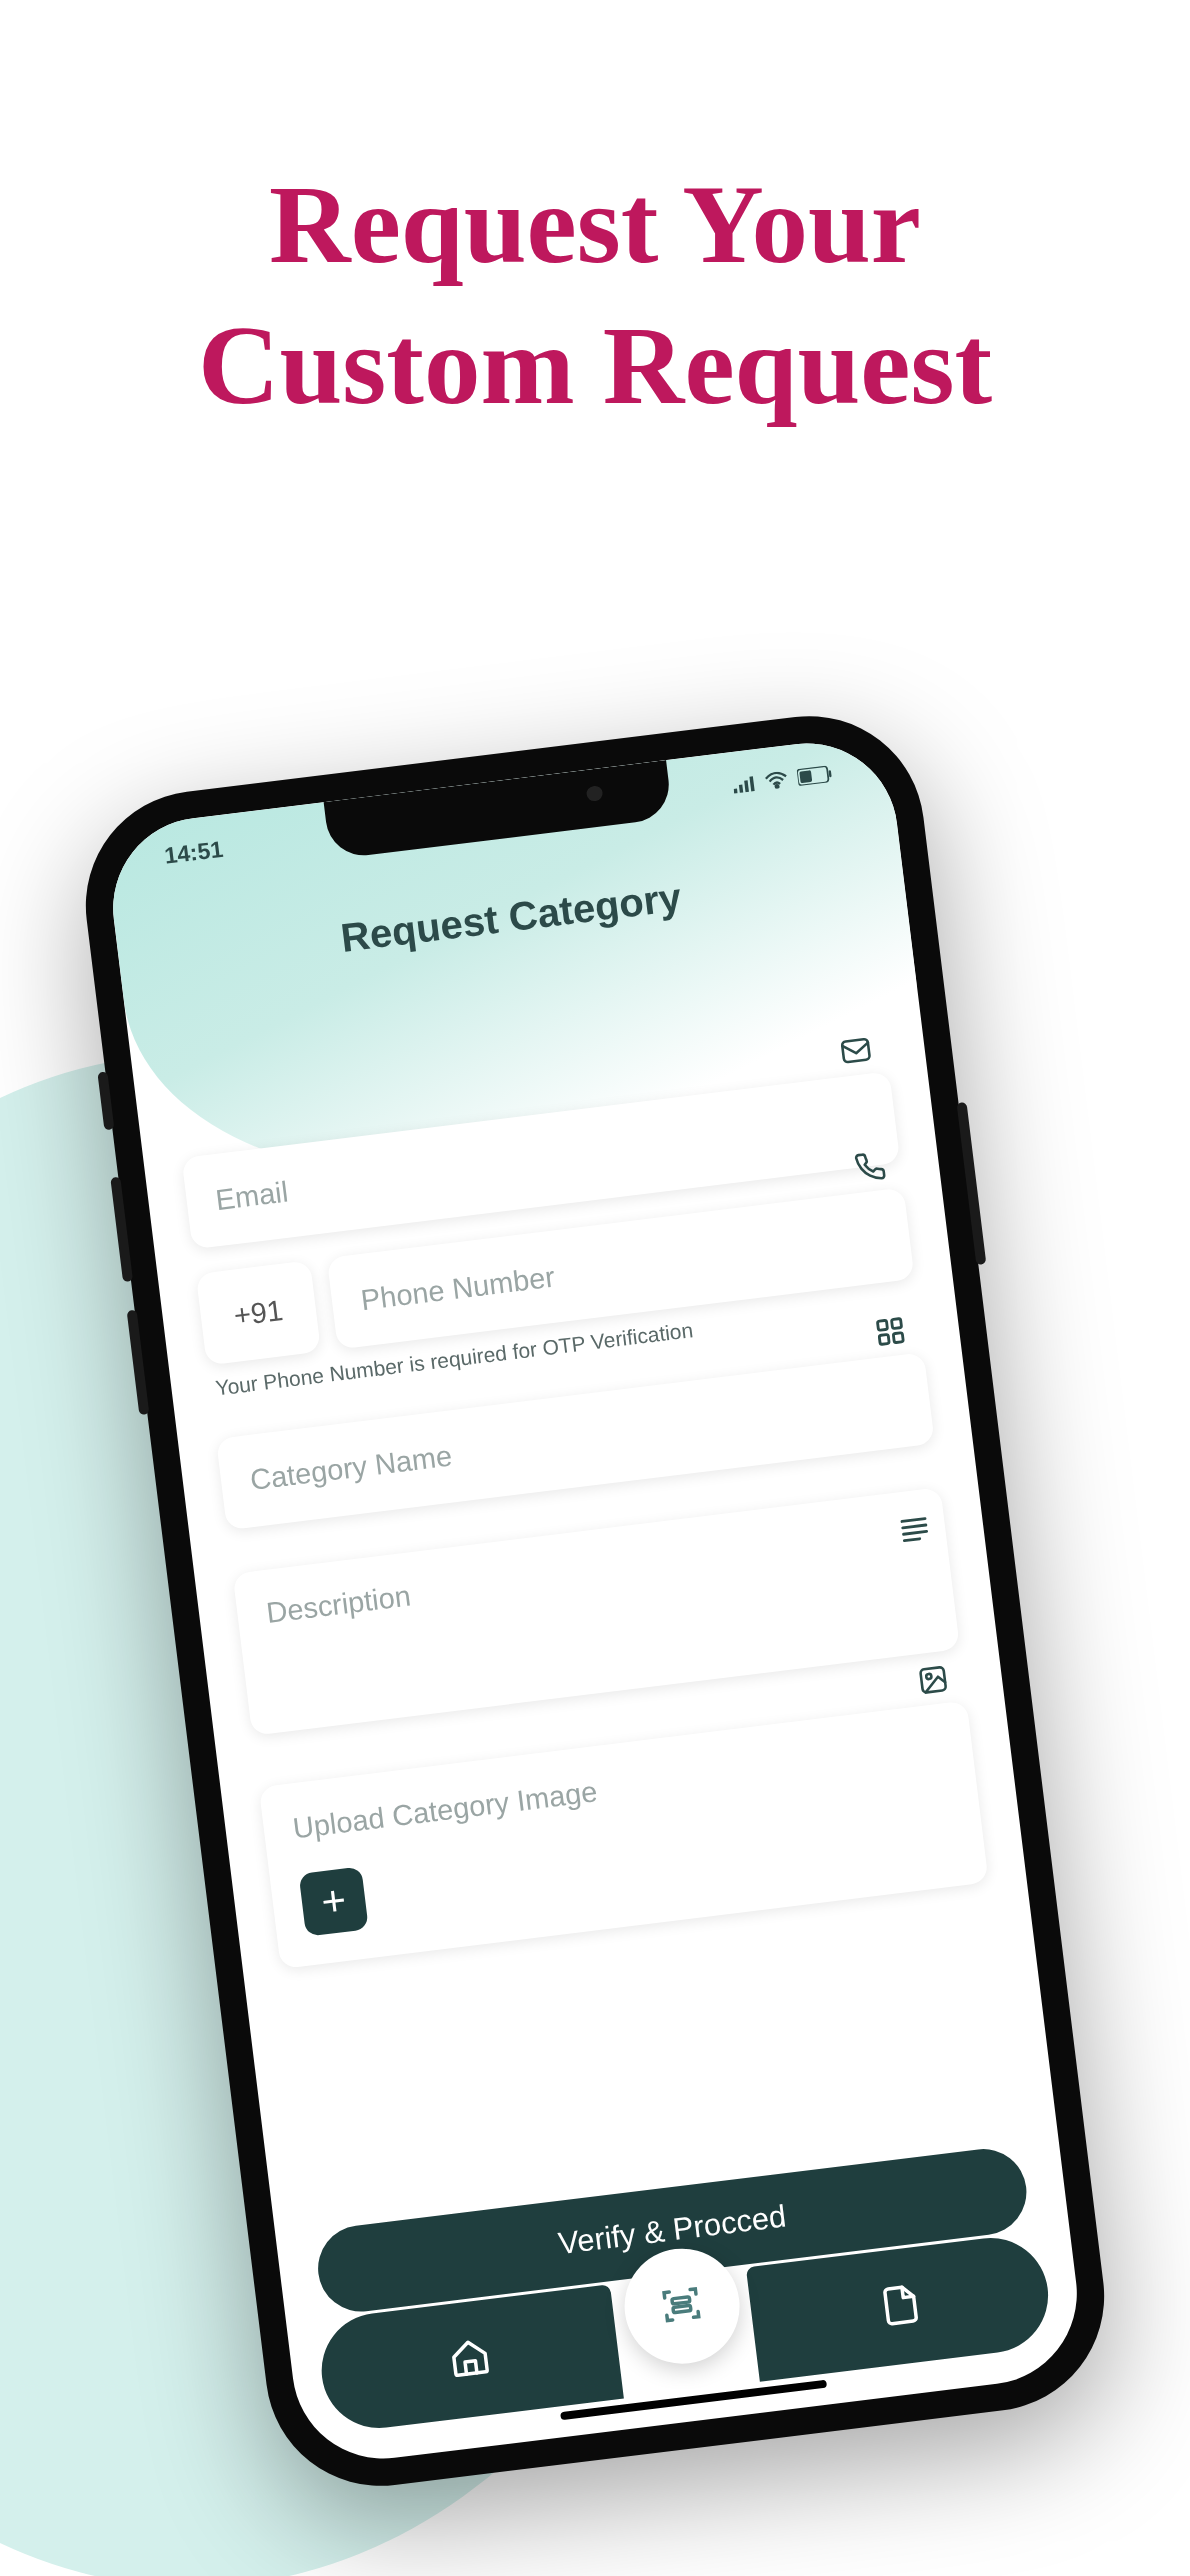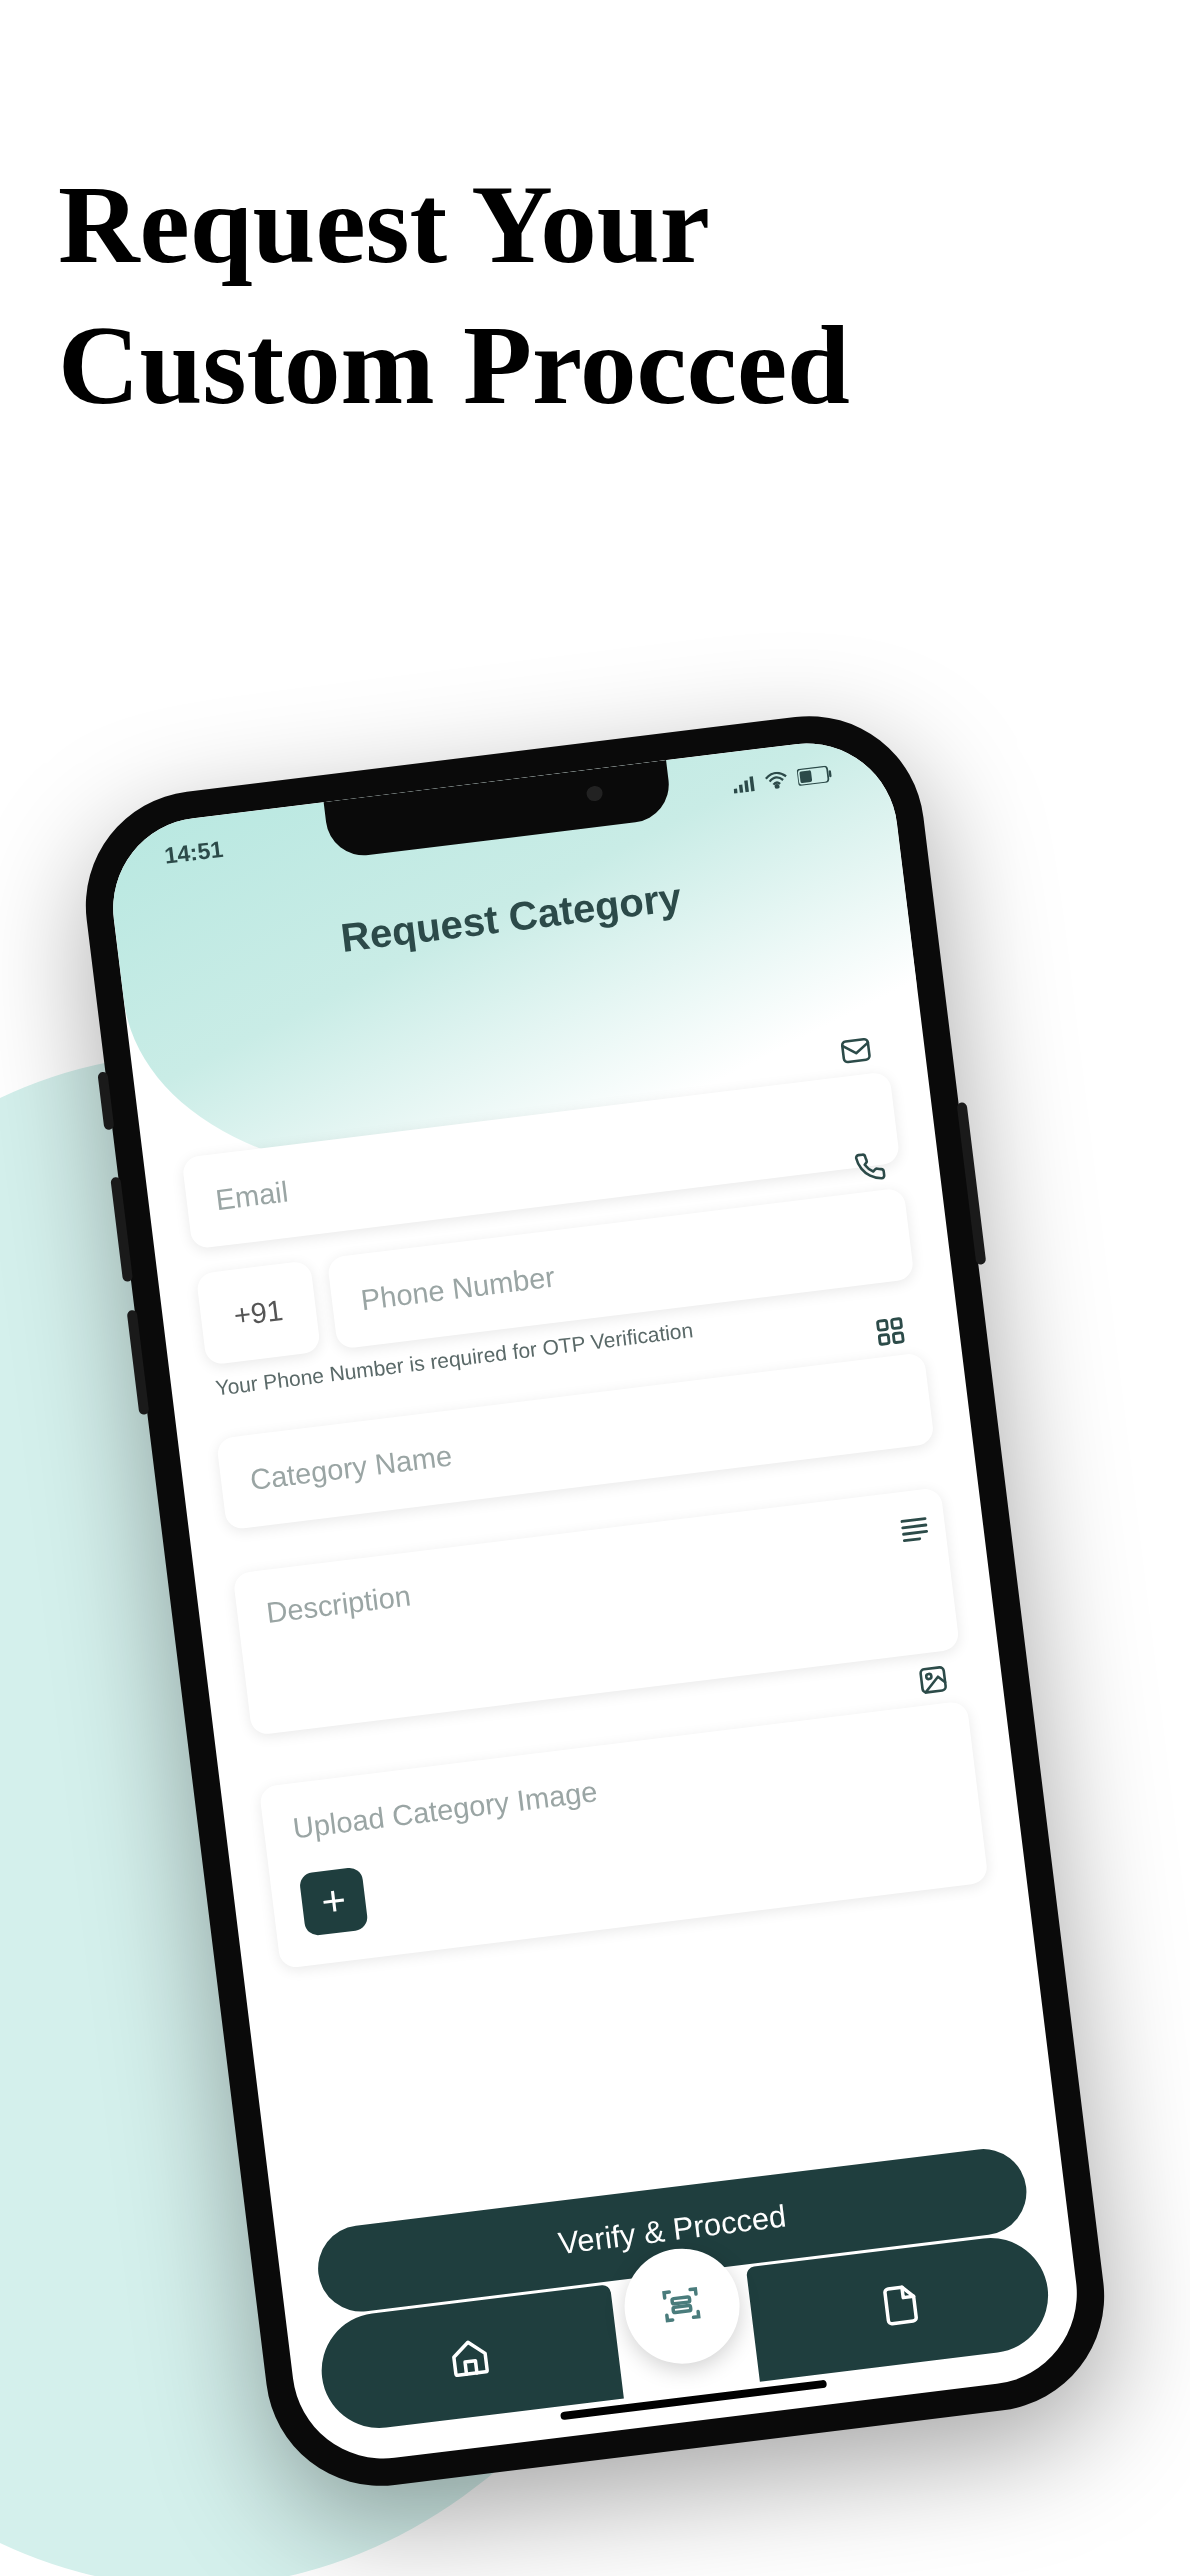--- a/index.html
+++ b/index.html
@@ -23,25 +23,25 @@
       height: 1533px;
       background: #d4f0ec;
       border-radius: 50%;
       z-index: 0;
     }
     .marketing-title {
       position: absolute;
       top: 153px;
       left: 0;
       right: 0;
-      text-align: left;
+      text-align: center;
       font-family: Georgia, 'Times New Roman', serif;
       font-size: 113px;
       line-height: 1.25;
-      color: #000000;
+      color: #be185d;
       z-index: 1;
       padding: 0 58px;
     }
     .phone-frame {
       position: absolute;
       top: 748px;
       left: 50%;
       transform: translateX(-50%) rotate(-7deg);
       width: 843px;
       height: 1706px;
@@ -290,21 +290,21 @@
       z-index: 20;
     }
   </style>
 </head>
 <body>
 
 <div class="bg-blob"></div>
 
 <h1 class="marketing-title">
   <span>Request Your</span><br>
-  <span>Custom Procced</span>
+  <span>Custom Request</span>
 </h1>
 
 <div class="phone-frame">
   <div class="phone-side-btn side-left-1"></div>
   <div class="phone-side-btn side-left-2"></div>
   <div class="phone-side-btn side-left-3"></div>
   <div class="phone-side-btn side-right"></div>
 
   <div class="phone-screen">
     <div class="notch"></div>

